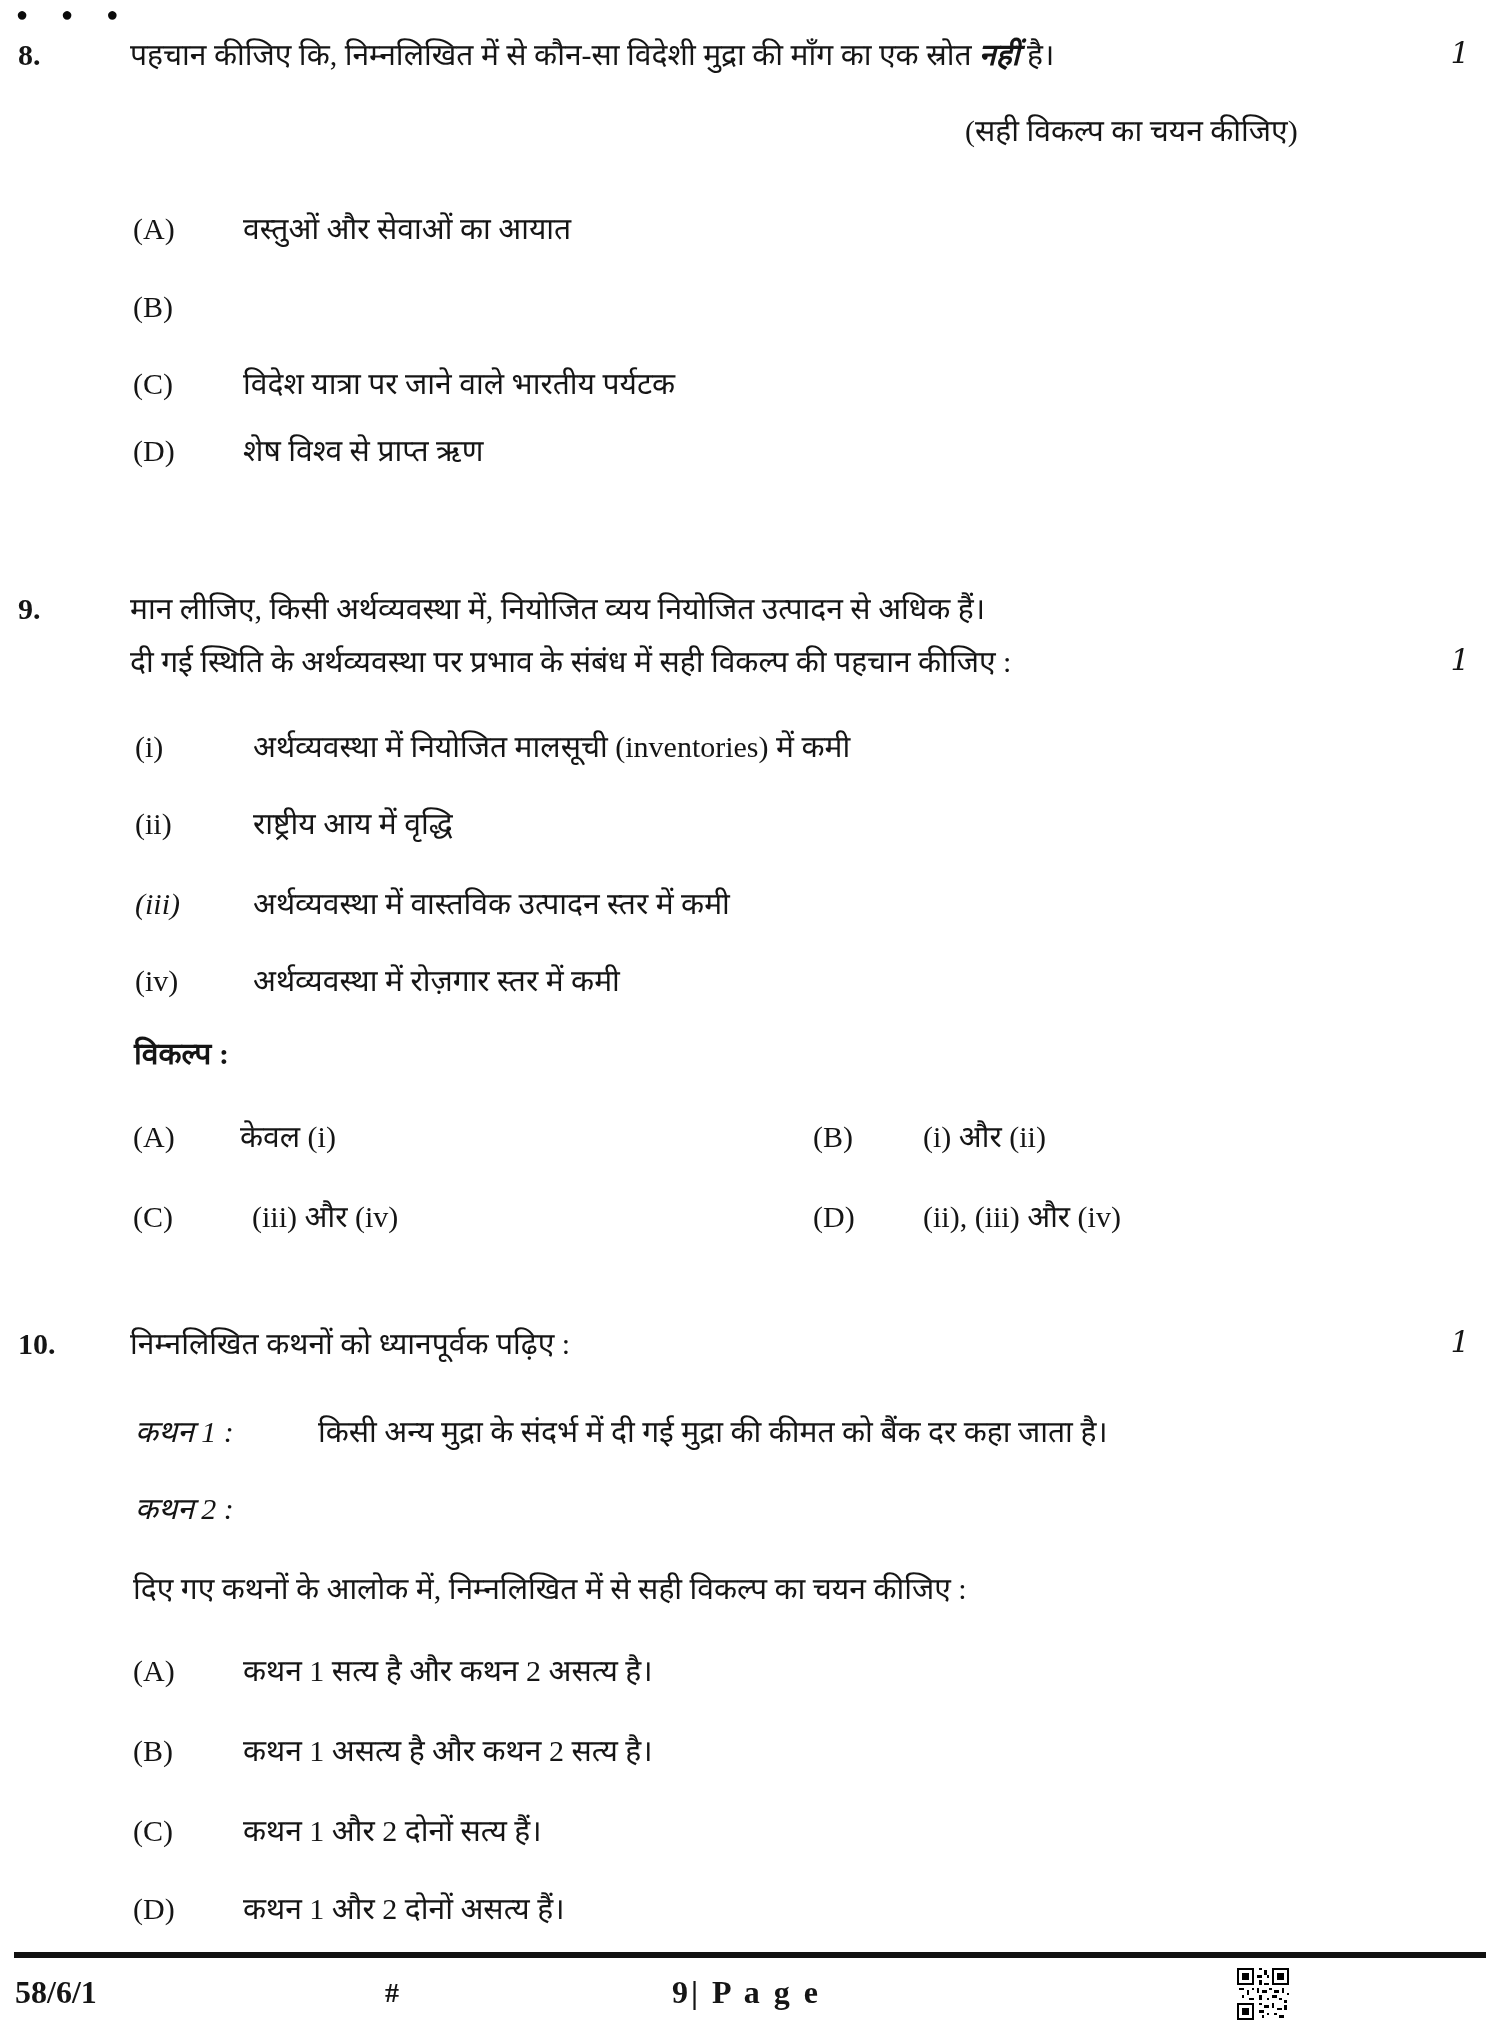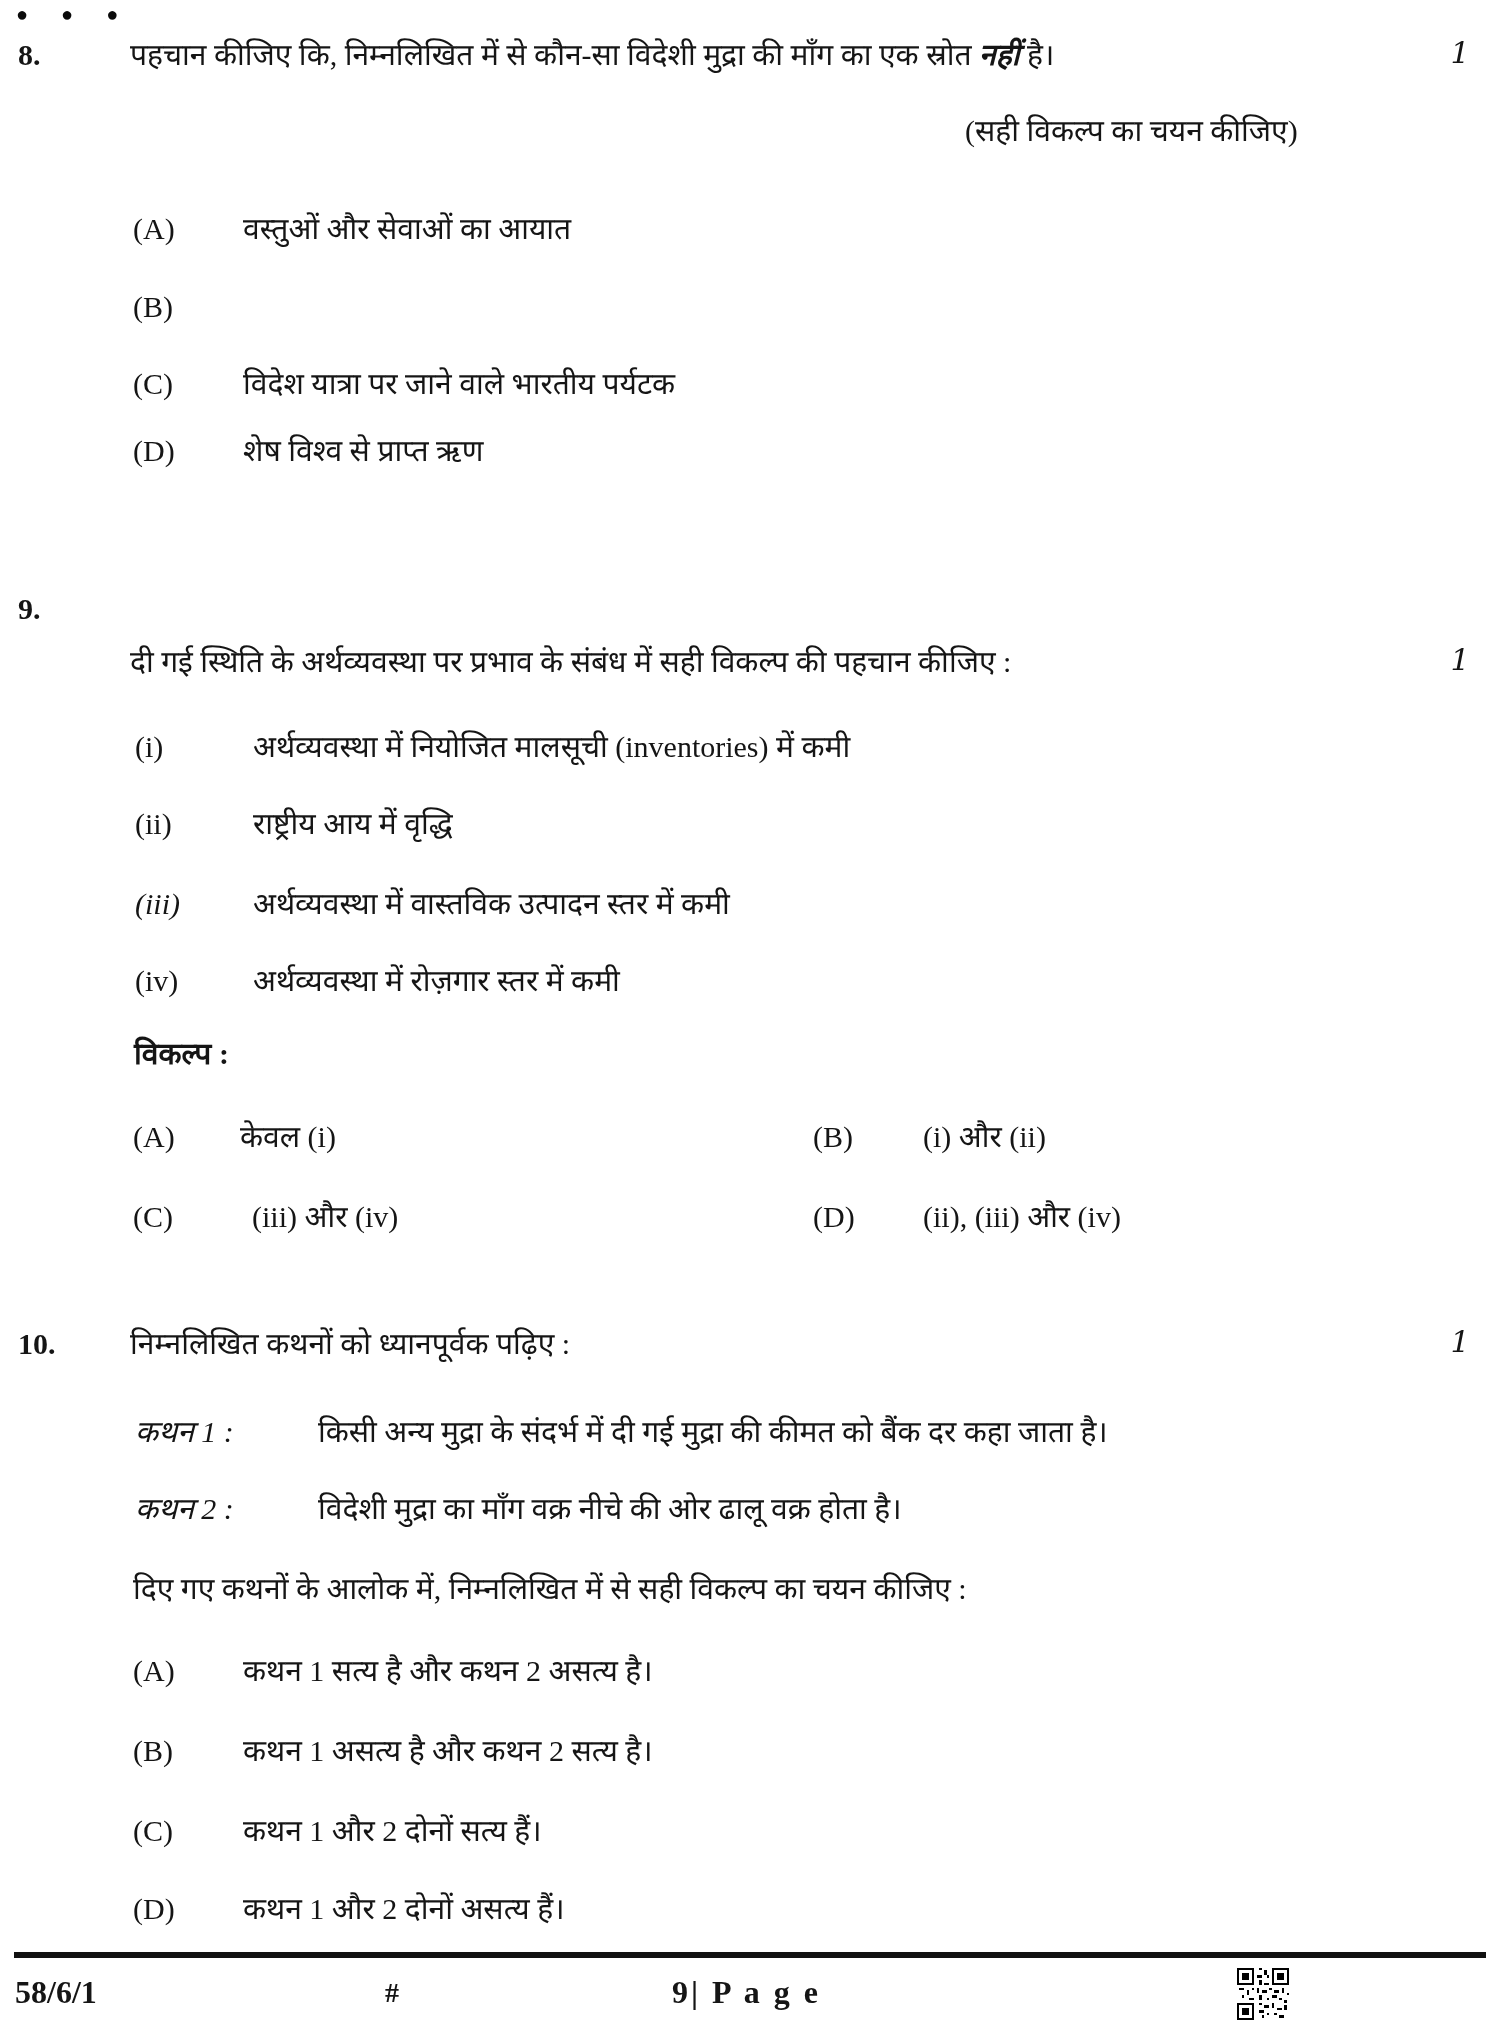--- a/index.html
+++ b/index.html
@@ -62,20 +62,21 @@
 
   <div class="abs" style="left:133px; top:288px;">(B)</div>
 
   <div class="abs" style="left:133px; top:365px;">(C)</div>
   <div class="abs" style="left:243px; top:365px;">विदेश यात्रा पर जाने वाले भारतीय पर्यटक</div>
 
   <div class="abs" style="left:133px; top:432px;">(D)</div>
   <div class="abs" style="left:243px; top:432px;">शेष विश्व से प्राप्त ऋण</div>
 
   <div class="abs qnum" style="left:18px; top:590px;">9.</div>
+  <div class="abs" style="left:130px; top:590px;">मान लीजिए, किसी अर्थव्यवस्था में, नियोजित व्यय नियोजित उत्पादन से अधिक हैं।</div>
   <div class="abs" style="left:130px; top:643px;">दी गई स्थिति के अर्थव्यवस्था पर प्रभाव के संबंध में सही विकल्प की पहचान कीजिए :</div>
   <div class="abs marks" style="left:1438px; top:641px;">1</div>
 
   <div class="abs" style="left:135px; top:728px;">(i)</div>
   <div class="abs" style="left:253px; top:728px;">अर्थव्यवस्था में नियोजित मालसूची (inventories) में कमी</div>
 
   <div class="abs" style="left:135px; top:805px;">(ii)</div>
   <div class="abs" style="left:253px; top:805px;">राष्ट्रीय आय में वृद्धि</div>
 
   <div class="abs" style="left:135px; top:885px;font-style:italic;">(iii)</div>
@@ -97,21 +98,20 @@
   <div class="abs" style="left:923px; top:1198px;">(ii), (iii) और (iv)</div>
 
   <div class="abs qnum" style="left:18px; top:1325px;">10.</div>
   <div class="abs" style="left:130px; top:1325px;">निम्नलिखित कथनों को ध्यानपूर्वक पढ़िए :</div>
   <div class="abs marks" style="left:1438px; top:1323px;">1</div>
 
   <div class="abs italic" style="left:135px; top:1413px;">कथन 1 :</div>
   <div class="abs" style="left:318px; top:1413px;">किसी अन्य मुद्रा के संदर्भ में दी गई मुद्रा की कीमत को बैंक दर कहा जाता है।</div>
 
   <div class="abs italic" style="left:135px; top:1490px;">कथन 2 :</div>
-  <div class="abs" style="left:318px; top:1490px;">विदेशी मुद्रा का माँग वक्र नीचे की ओर ढालू वक्र होता है।</div>
 
   <div class="abs" style="left:133px; top:1570px;">दिए गए कथनों के आलोक में, निम्नलिखित में से सही विकल्प का चयन कीजिए :</div>
 
   <div class="abs" style="left:133px; top:1652px;">(A)</div>
   <div class="abs" style="left:243px; top:1652px;">कथन 1 सत्य है और कथन 2 असत्य है।</div>
 
   <div class="abs" style="left:133px; top:1732px;">(B)</div>
   <div class="abs" style="left:243px; top:1732px;">कथन 1 असत्य है और कथन 2 सत्य है।</div>
 
   <div class="abs" style="left:133px; top:1812px;">(C)</div>

